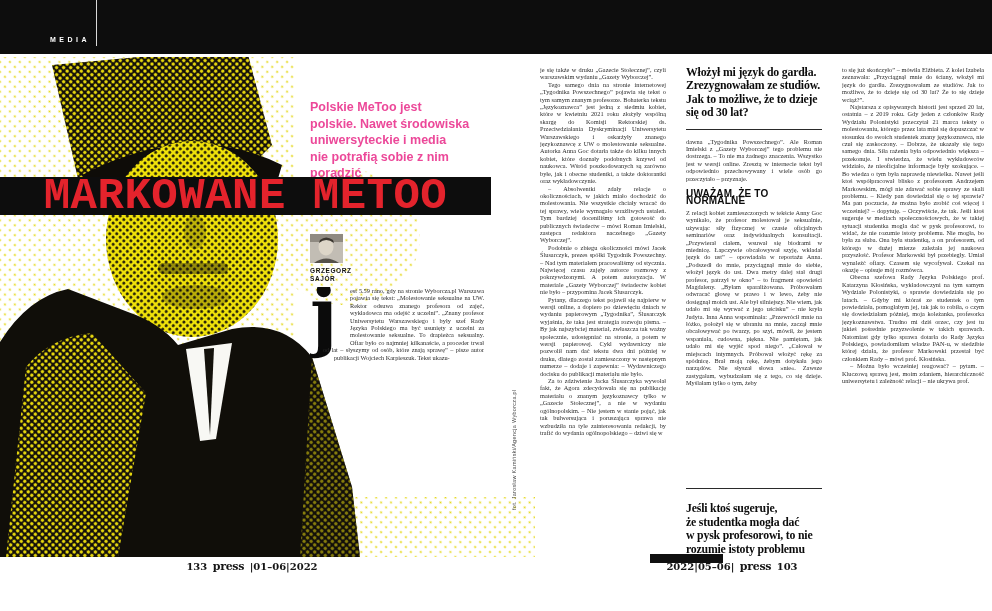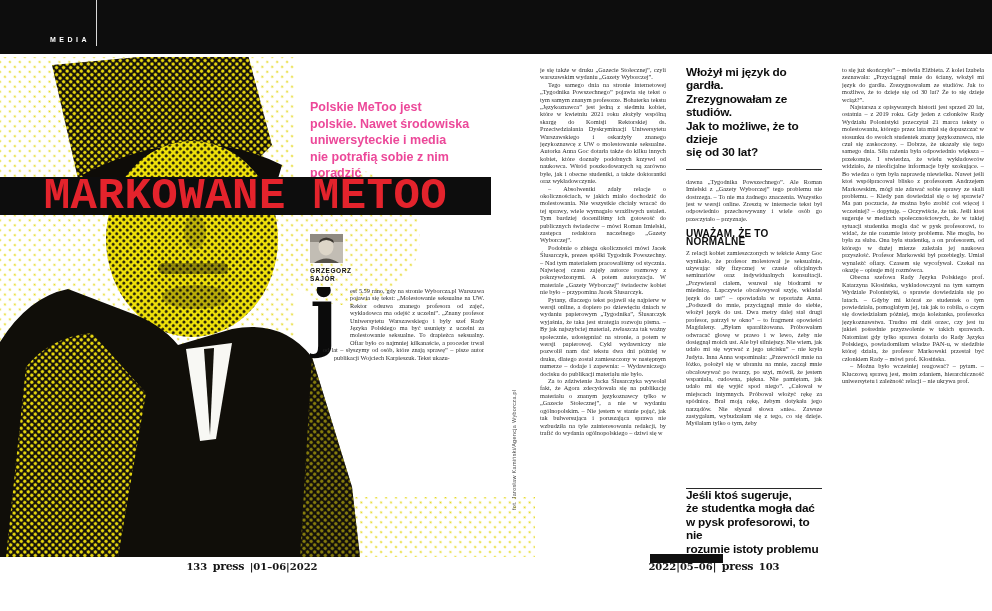--- a/index.html
+++ b/index.html
@@ -35,32 +35,32 @@
   .col .paras p{margin:0;text-indent:8px;}
   .col p:first-child, .paras p:first-child{text-indent:0;}
   .col-lead{left:310px;top:287px;width:174px;height:150px;}
   .dropcap{float:left;width:34px;height:56px;margin:2px 6px 0 0;
            font-family:"DejaVu Serif",serif;font-weight:800;font-size:76px;line-height:52px;color:#0b0b0b;}
   .wrapshape{float:left;clear:left;width:152px;height:92px;margin-top:10px;
              shape-outside:polygon(0 0,100% 100%,0 100%);}
   .col1{left:540px;top:66px;width:126px;height:492px;}
   .col2{left:686px;top:66px;width:136px;height:492px;}
   .col3{left:842px;top:66px;width:142px;height:492px;}
-  .pullquote{font-family:Liberation Sans, sans-serif;font-weight:800;color:#0c0c0c;
+  .pullquote{font-family:Liberation Serif, serif;font-weight:800;color:#0c0c0c;
              font-size:11.8px;line-height:13.4px;white-space:pre-line;text-align:left;letter-spacing:-.2px;}
   .rule{border:0;border-top:1.5px solid #2a2a2a;margin:9px 0 8px 0;width:100%;}
   .rule2{position:absolute;bottom:61px;left:0;}
   .quote-bottom{position:absolute;bottom:2px;left:0;}
   .crosshead{margin:8px 0 4px 0;font-family:"Liberation Sans",sans-serif;font-weight:800;
              font-size:10px;letter-spacing:.2px;color:#0c0c0c;text-align:left;}
   
   .folio{position:absolute;top:560px;width:220px;text-align:center;z-index:3;
          font-family:"DejaVu Serif",serif;font-size:10px;font-weight:700;color:#151515;}
   .folio-left{left:142px;}
-  .folio-right{left:604px;}
+  .folio-right{left:622px;}
   .brand{font-weight:800;font-size:11px;letter-spacing:-.3px;padding:0 2px;}
   .endbar{position:absolute;left:650px;top:554px;width:73px;height:9px;background:#101010;z-index:2;}
 </style>
 </head>
 <body>
 
 <div class="spread">
 
   <div class="topbar">
     <span class="media-label">MEDIA</span>

